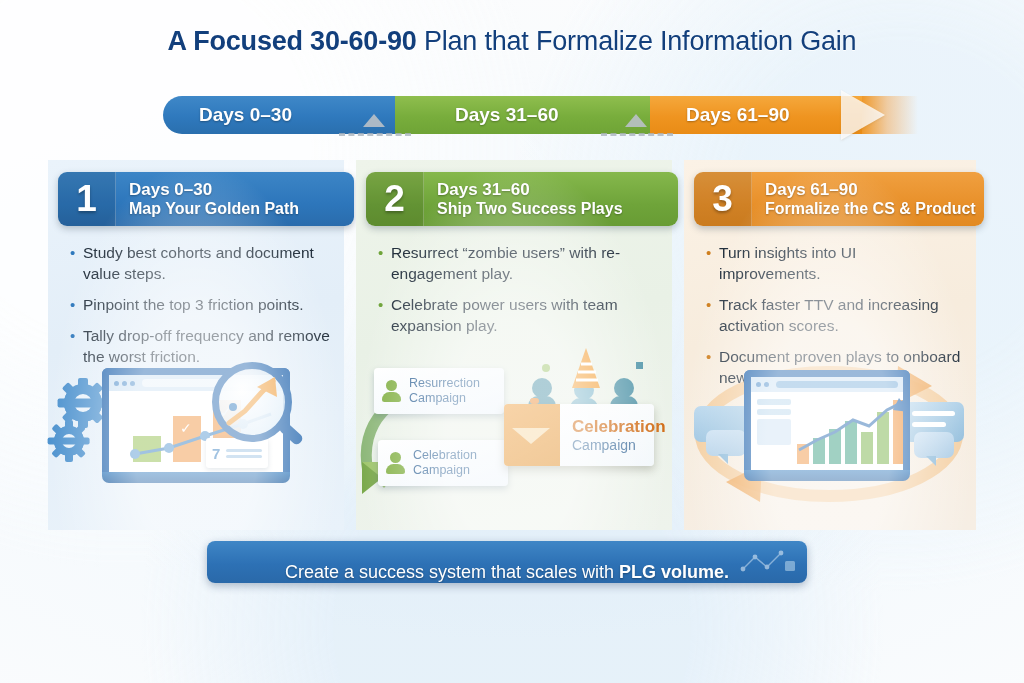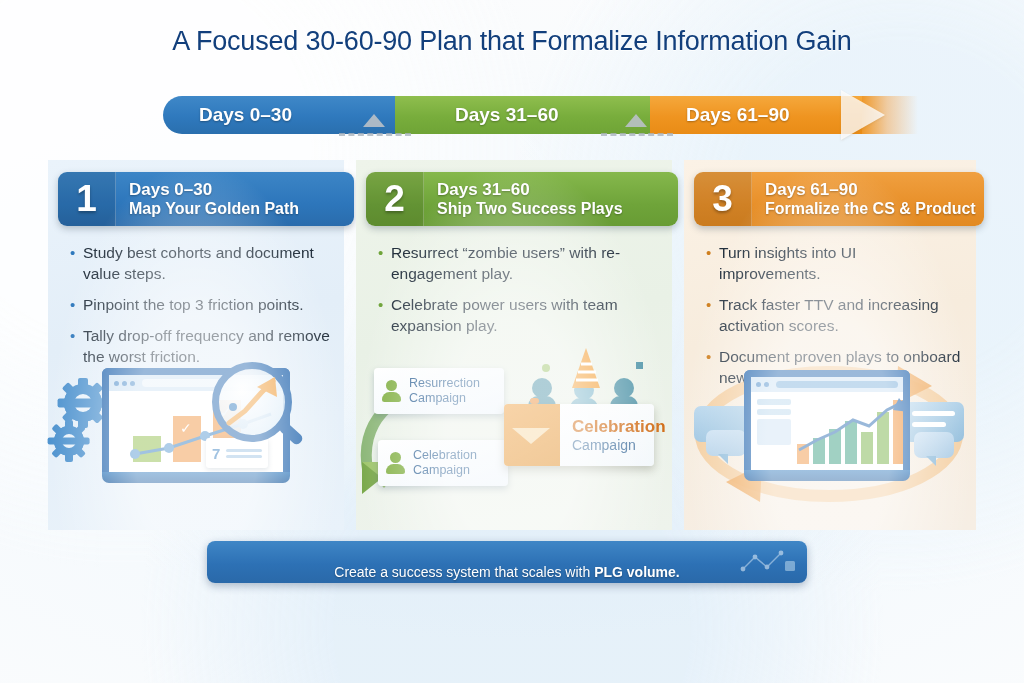--- a/index.html
+++ b/index.html
@@ -29,21 +29,21 @@
   .title {
     position: absolute; left: 0; right: 0; top: 26px;
     text-align: center;
     color: #123f7c;
     font-size: 27px;
     font-weight: 400;
     letter-spacing: -.2px;
     text-shadow: 0 1px 0 rgba(255,255,255,.9);
     white-space: nowrap;
   }
-  .title b { font-weight: 400; text-align: center; }
+  .title b { font-weight: 700; text-align: center; }
 
   
   .timeline {
     position: absolute; left: 163px; top: 96px;
     width: 720px; height: 38px;
   }
   .tl-seg {
     position: absolute; top: 0; height: 38px;
     display: flex; align-items: center;
     color: #fff;
@@ -227,21 +227,21 @@
   .footer {
     position: absolute; left: 207px; top: 541px;
     width: 600px; height: 42px;
     border-radius: 8px;
     background: linear-gradient(180deg, #3f86c6 0%, #2d71b5 55%, #2a69a9 100%);
     box-shadow: 0 3px 8px rgba(30,60,95,.32);
     display: flex; align-items: center; justify-content: center;
     overflow: hidden;
   }
   .footer-txt {
-    color: #fff; font-size: 14px; line-height: 22px;
+    color: #fff; font-size: 18px; line-height: 22px;
     text-shadow: 0 1px 2px rgba(0,0,0,.32);
     white-space: nowrap;
     margin-top: 19px;
   }
   .footer-txt b { font-weight: 700; }
   .foot-deco {
     position: absolute; right: 10px; top: 6px; width: 60px; height: 30px;
     opacity: .55;
   }
 </style>

